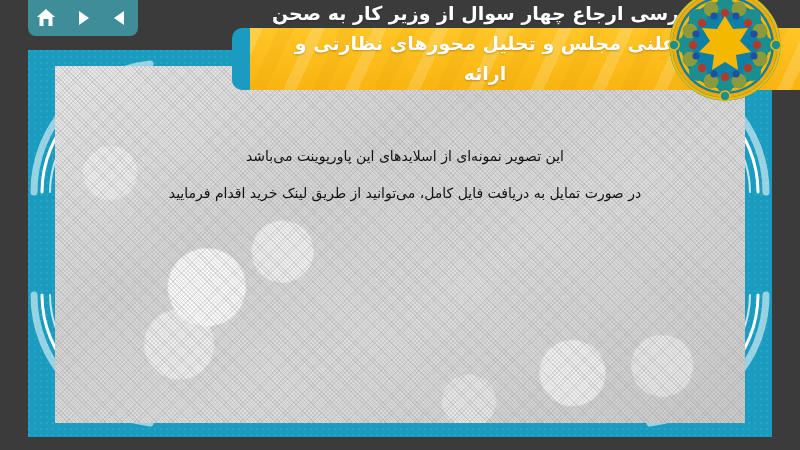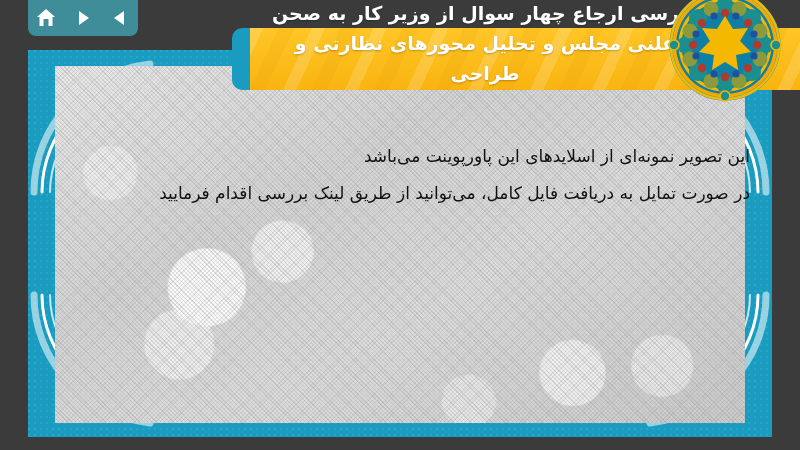--- a/index.html
+++ b/index.html
@@ -110,24 +110,25 @@
     width: 114px; height: 114px;
     z-index: 7;
   }
   .medallion svg { width: 100%; height: 100%; display: block; }
 
   
   .body-text {
     position: absolute;
     left: 60px; top: 138px;
     width: 690px;
+    text-align: center;
     direction: rtl;
     color: #111111;
     font-family: "DejaVu Sans", sans-serif;
-    font-size: 17px;
+    font-size: 14px;
     line-height: 37px;
     z-index: 5;
   }
   .body-text p { white-space: nowrap; }
 
   
   .navbar {
     position: absolute;
     left: 28px; top: 0;
     width: 110px; height: 36px;
@@ -274,30 +275,30 @@
           <ellipse cx="158" cy="136" rx="6" ry="3" transform="rotate(-8 158 136)"></ellipse>
         </g>
       </svg>
     </div>
 
     <div class="frame-inner"></div>
   </div>
 
   <div class="body-text">
     <p>این تصویر نمونه‌ای از اسلایدهای این پاورپوینت می‌باشد</p>
-    <p>در صورت تمایل به دریافت فایل کامل، می‌توانید از طریق لینک بررسی اقدام فرمایید</p>
+    <p>در صورت تمایل به دریافت فایل کامل، می‌توانید از طریق لینک خرید اقدام فرمایید</p>
   </div>
 
   <div class="banner-tab"></div>
   <div class="banner"></div>
 
   <div class="title">
     <div>بررسی ارجاع چهار سوال از وزیر کار به صحن</div>
     <div>علنی مجلس و تحلیل محورهای نظارتی و</div>
-    <div>طراحی</div>
+    <div>ارائه</div>
   </div>
 
   <div class="medallion">
     <svg viewBox="0 0 114 114" aria-hidden="true">
       <circle cx="57" cy="57" r="54" fill="#f2a900" stroke="#1a9cc0" stroke-width="3"></circle>
       <circle cx="57" cy="57" r="49" fill="#0f7fa3"></circle>
       <circle cx="57" cy="57" r="45" fill="none" stroke="#f5b800" stroke-width="3"></circle>
       <g>
         <g fill="#1b8f8f">
             <circle cx="57" cy="18" r="9"></circle>

